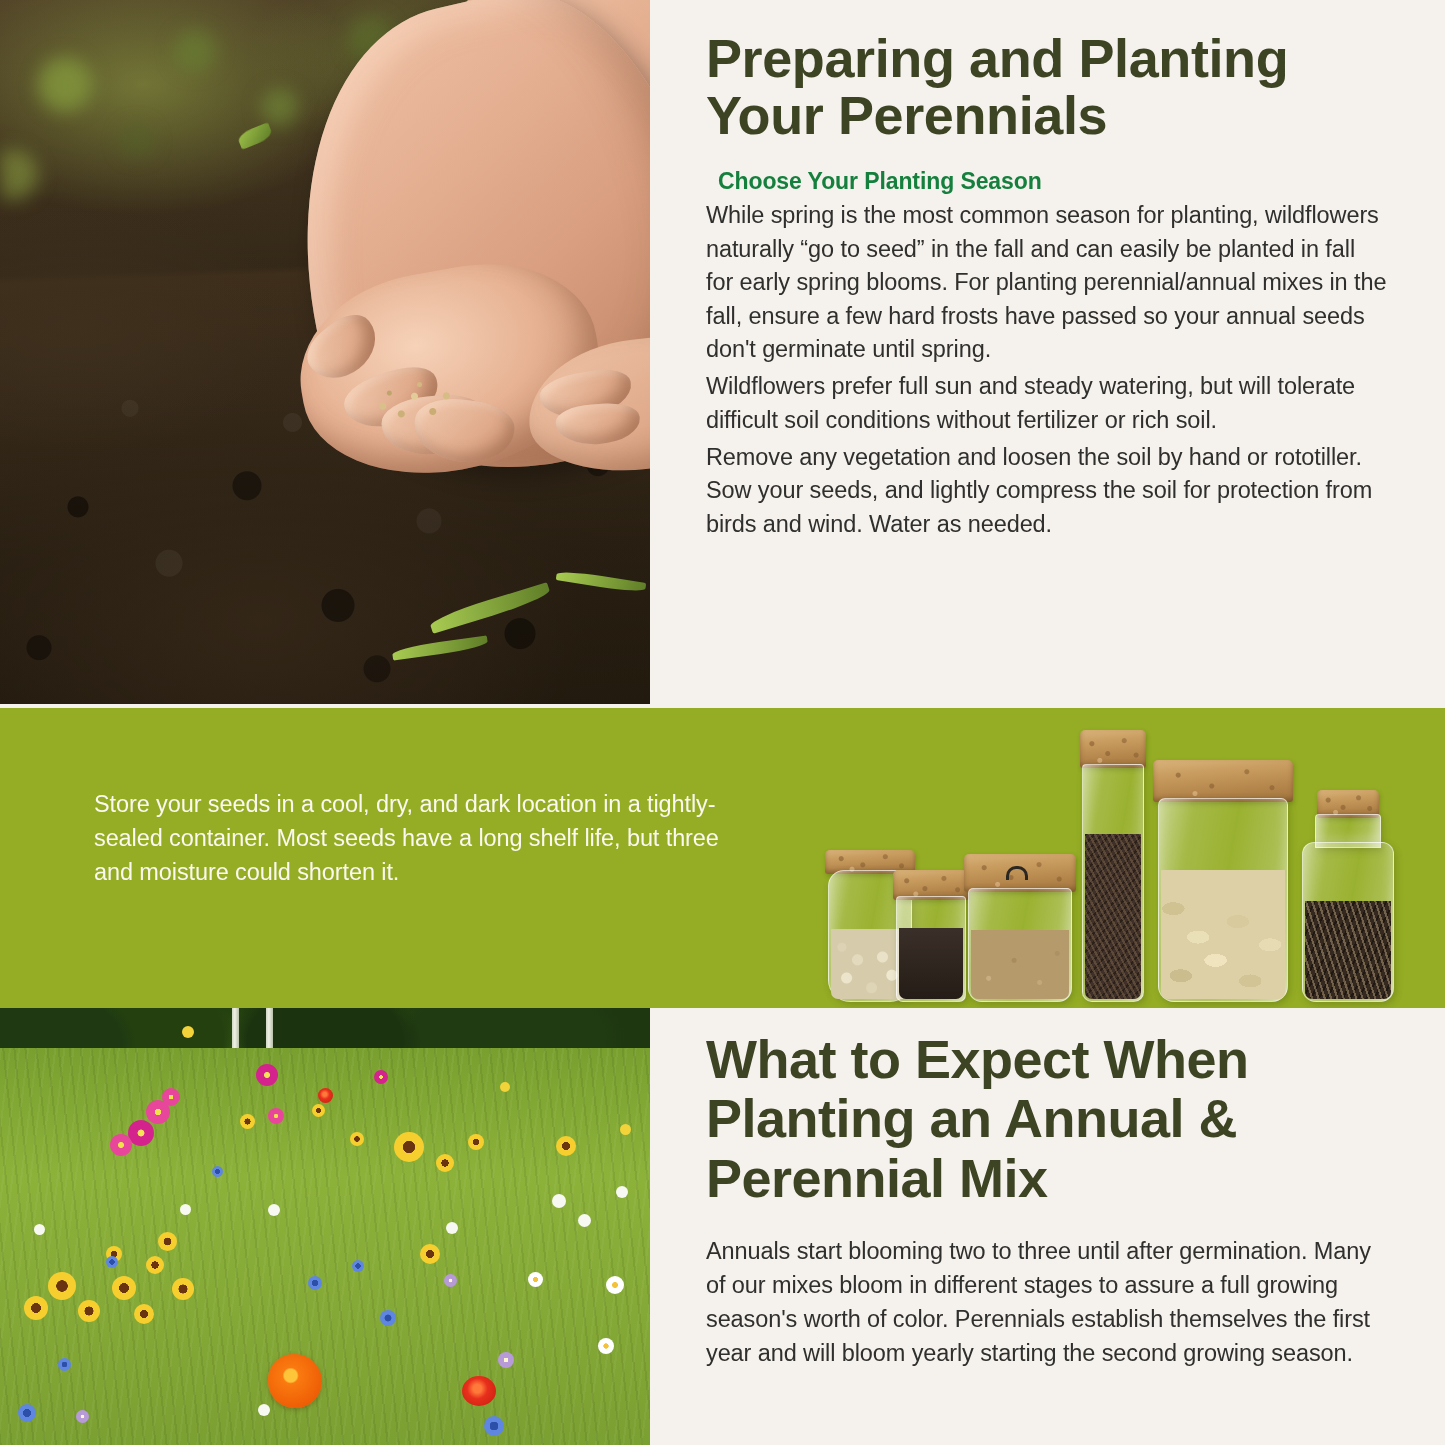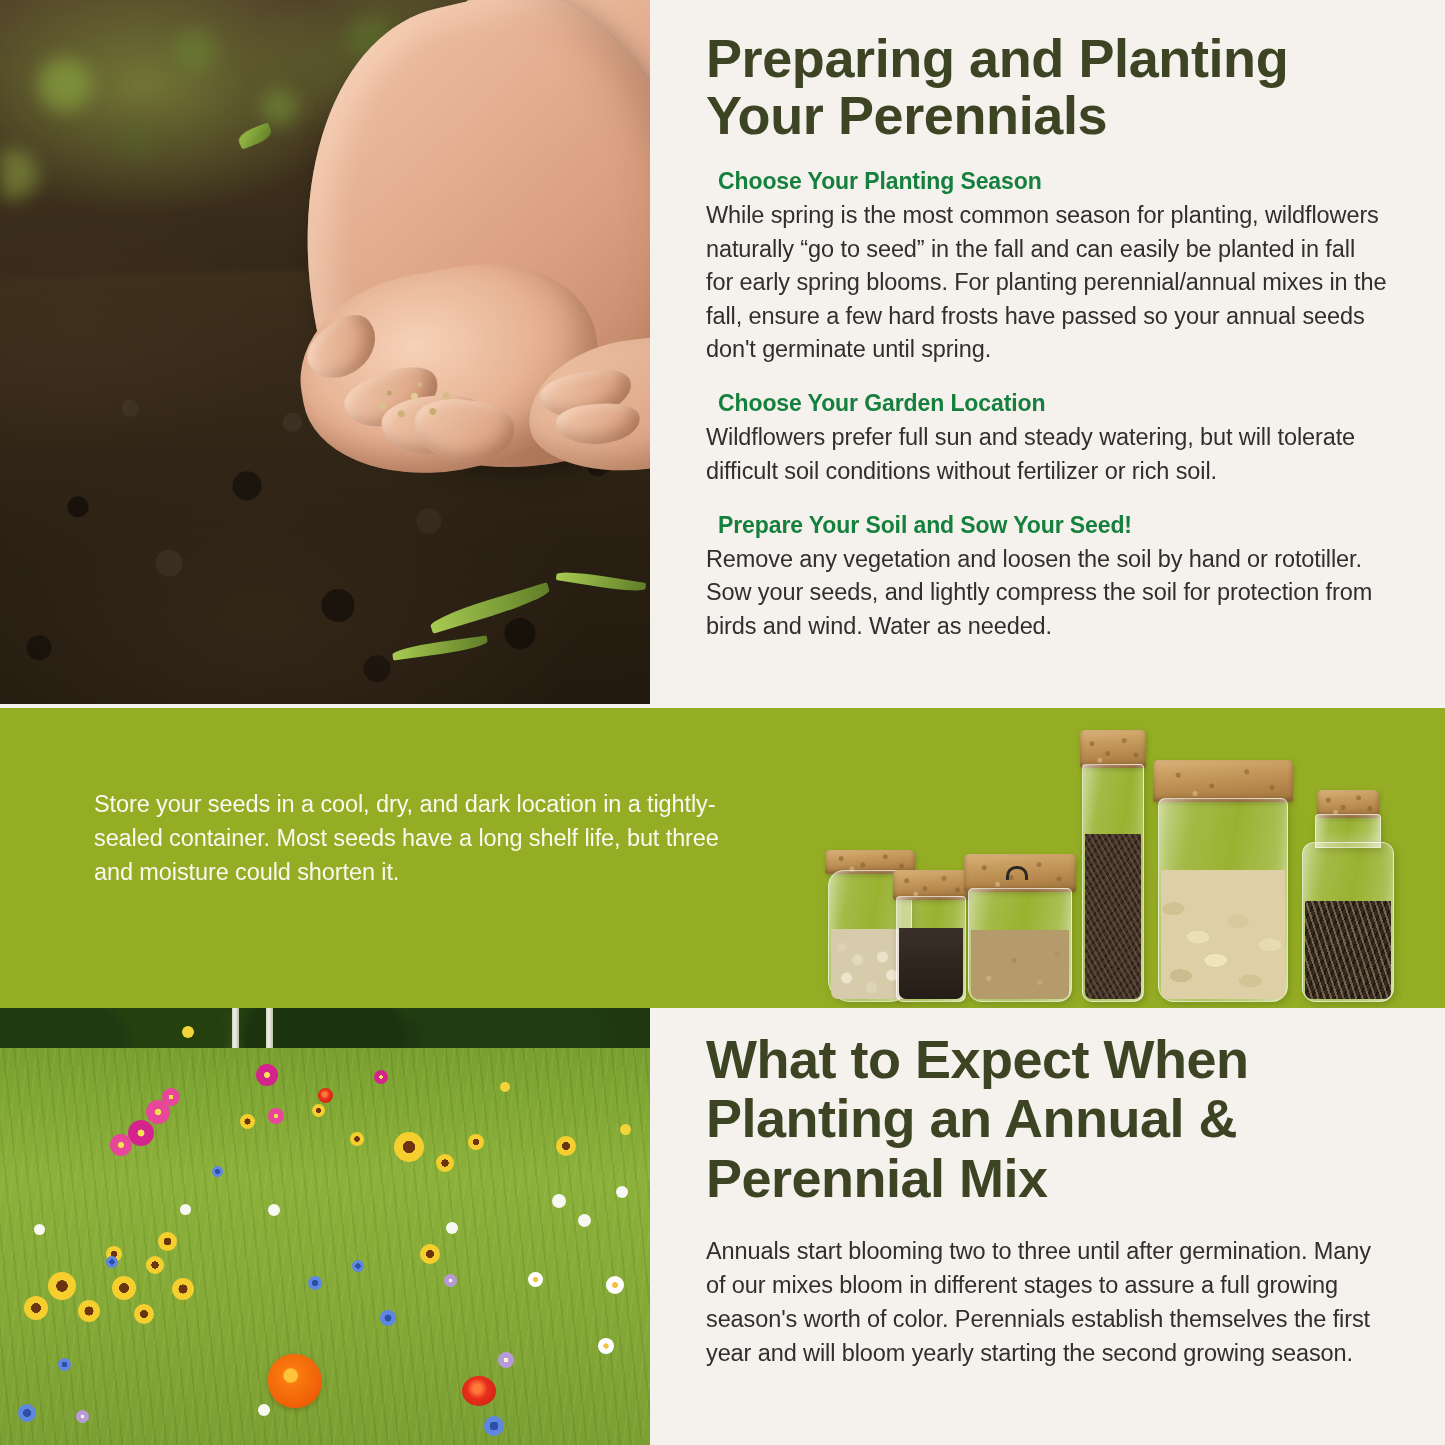--- a/index.html
+++ b/index.html
@@ -265,24 +265,22 @@
       <div class="finger" style="left:540px;top:372px;width:92px;height:44px;transform:rotate(-10deg);"></div>
       <div class="finger" style="left:556px;top:404px;width:84px;height:40px;transform:rotate(-4deg);"></div>
     </div>
 
     <div class="intro-col">
       <h1 class="h-main">Preparing and Planting Your Perennials</h1>
 
       <div class="sub-h">Choose Your Planting Season</div>
       <p class="body-p">While spring is the most common season for planting, wildflowers naturally “go to seed” in the fall and can easily be planted in fall for early spring blooms. For planting perennial/annual mixes in the fall, ensure a few hard frosts have passed so your annual seeds don't germinate until spring.</p>
 
-      <div class="sub-h">Choose Your Garden Location</div>
       <p class="body-p">Wildflowers prefer full sun and steady watering, but will tolerate difficult soil conditions without fertilizer or rich soil.</p>
 
-      <div class="sub-h">Prepare Your Soil and Sow Your Seed!</div>
       <p class="body-p">Remove any vegetation and loosen the soil by hand or rototiller. Sow your seeds, and lightly compress the soil for protection from birds and wind. Water as needed.</p>
     </div>
   </div>
 
   <div class="band">
     <div class="band-copy">
       <p class="p-band">Store your seeds in a cool, dry, and dark location in a tightly-sealed container. Most seeds have a long shelf life, but three and moisture could shorten it.</p>
     </div>
 
     <div class="jars">

